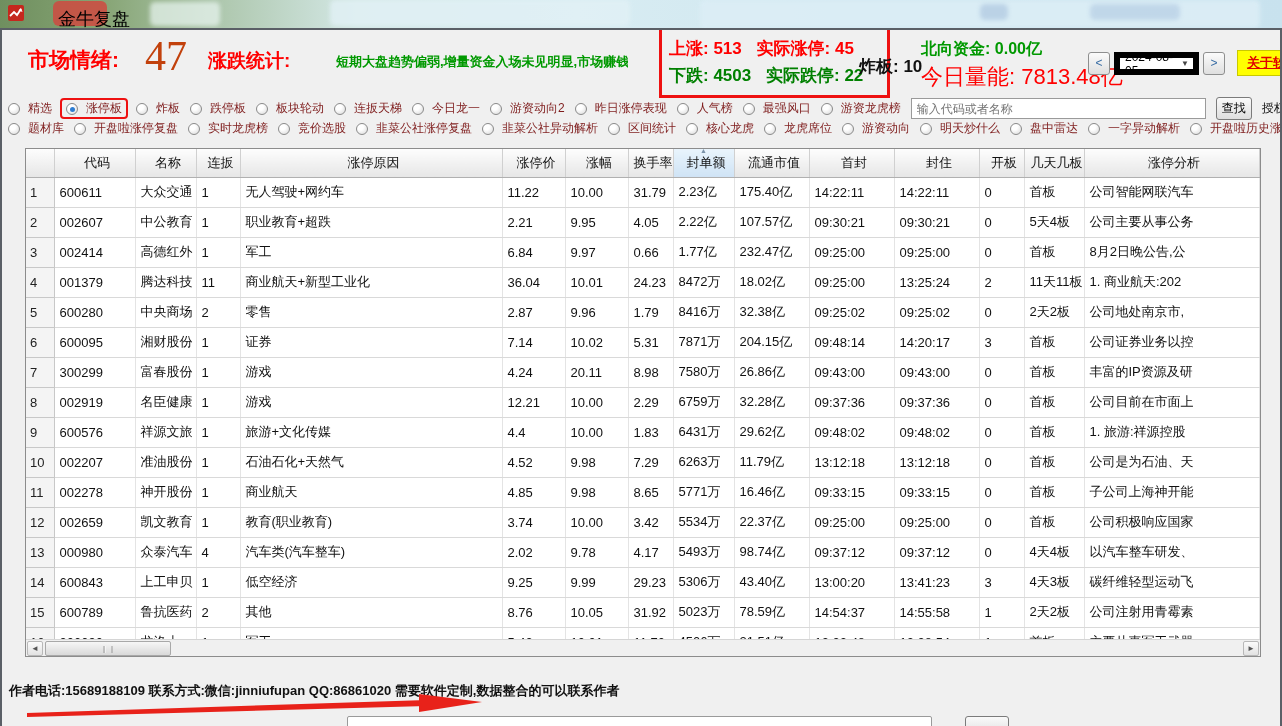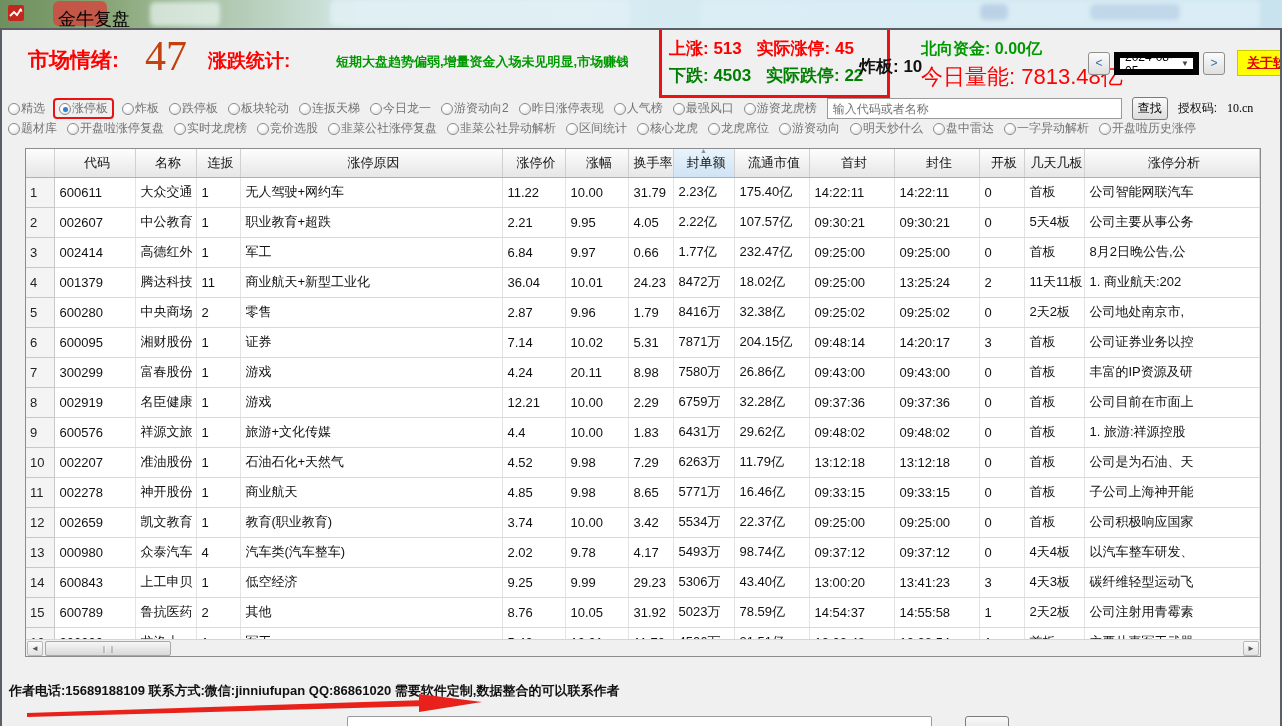--- a/index.html
+++ b/index.html
@@ -45,21 +45,21 @@
   .about-btn { position:absolute; left:1235px; top:20px; width:72px; height:26px; background:#ffff00; border:1px solid #c9c900;
     color:#e00000; font-size:13px; font-weight:bold; text-decoration:underline; text-align:center; line-height:24px; white-space:nowrap; }
 
   
   .filter-row { position:absolute; left:6px; display:flex; align-items:center; gap:10px; font-size:12px; white-space:nowrap; width:1300px; }
   .filter-row.r1 { top:67px; } .filter-row.r2 { top:90px; }
   .radio-item { display:flex; align-items:center; flex:none; }
   .radio-circle { width:12px; height:12px; border-radius:50%; border:1px solid #8a8a8a;
     background:radial-gradient(circle at 35% 30%, #ffffff 30%, #dcdcdc 90%); display:inline-block; position:relative; flex:none; }
   .radio-circle .radio-dot { position:absolute; left:3px; top:3px; width:5px; height:5px; border-radius:50%; background:#2d7dd2; }
-  .radio-label { margin-left:1px; color:#737373; }
+  .radio-label { margin-left:8px; color:#7f1d1d; }
   .radio-item.boxed { border:2px solid #ee1111; border-radius:4px; padding:0 4px; margin:-3px -2px; }
   .search-input { flex:none; width:295px; height:21px; border:1px solid #9a9a9a; background:#fff; font-size:12px; padding:0 5px;
     font-family:"Liberation Sans",sans-serif; }
   .search-btn { flex:none; width:36px; height:23px; background:linear-gradient(#fafafa,#dedede); border:1px solid #7b7b7b;
     border-radius:3px; font-size:12px; text-align:center; line-height:21px; }
   .auth-label { flex:none; font-size:12px; color:#111; }
   .auth-value { flex:none; font-size:12px; color:#000000; font-family:"Liberation Serif",serif; }
 
   
   .table-wrap { position:absolute; left:23px; top:118px; width:1236px; height:509px; background:#fff; border:1px solid #8c8c8c; overflow:hidden; }

